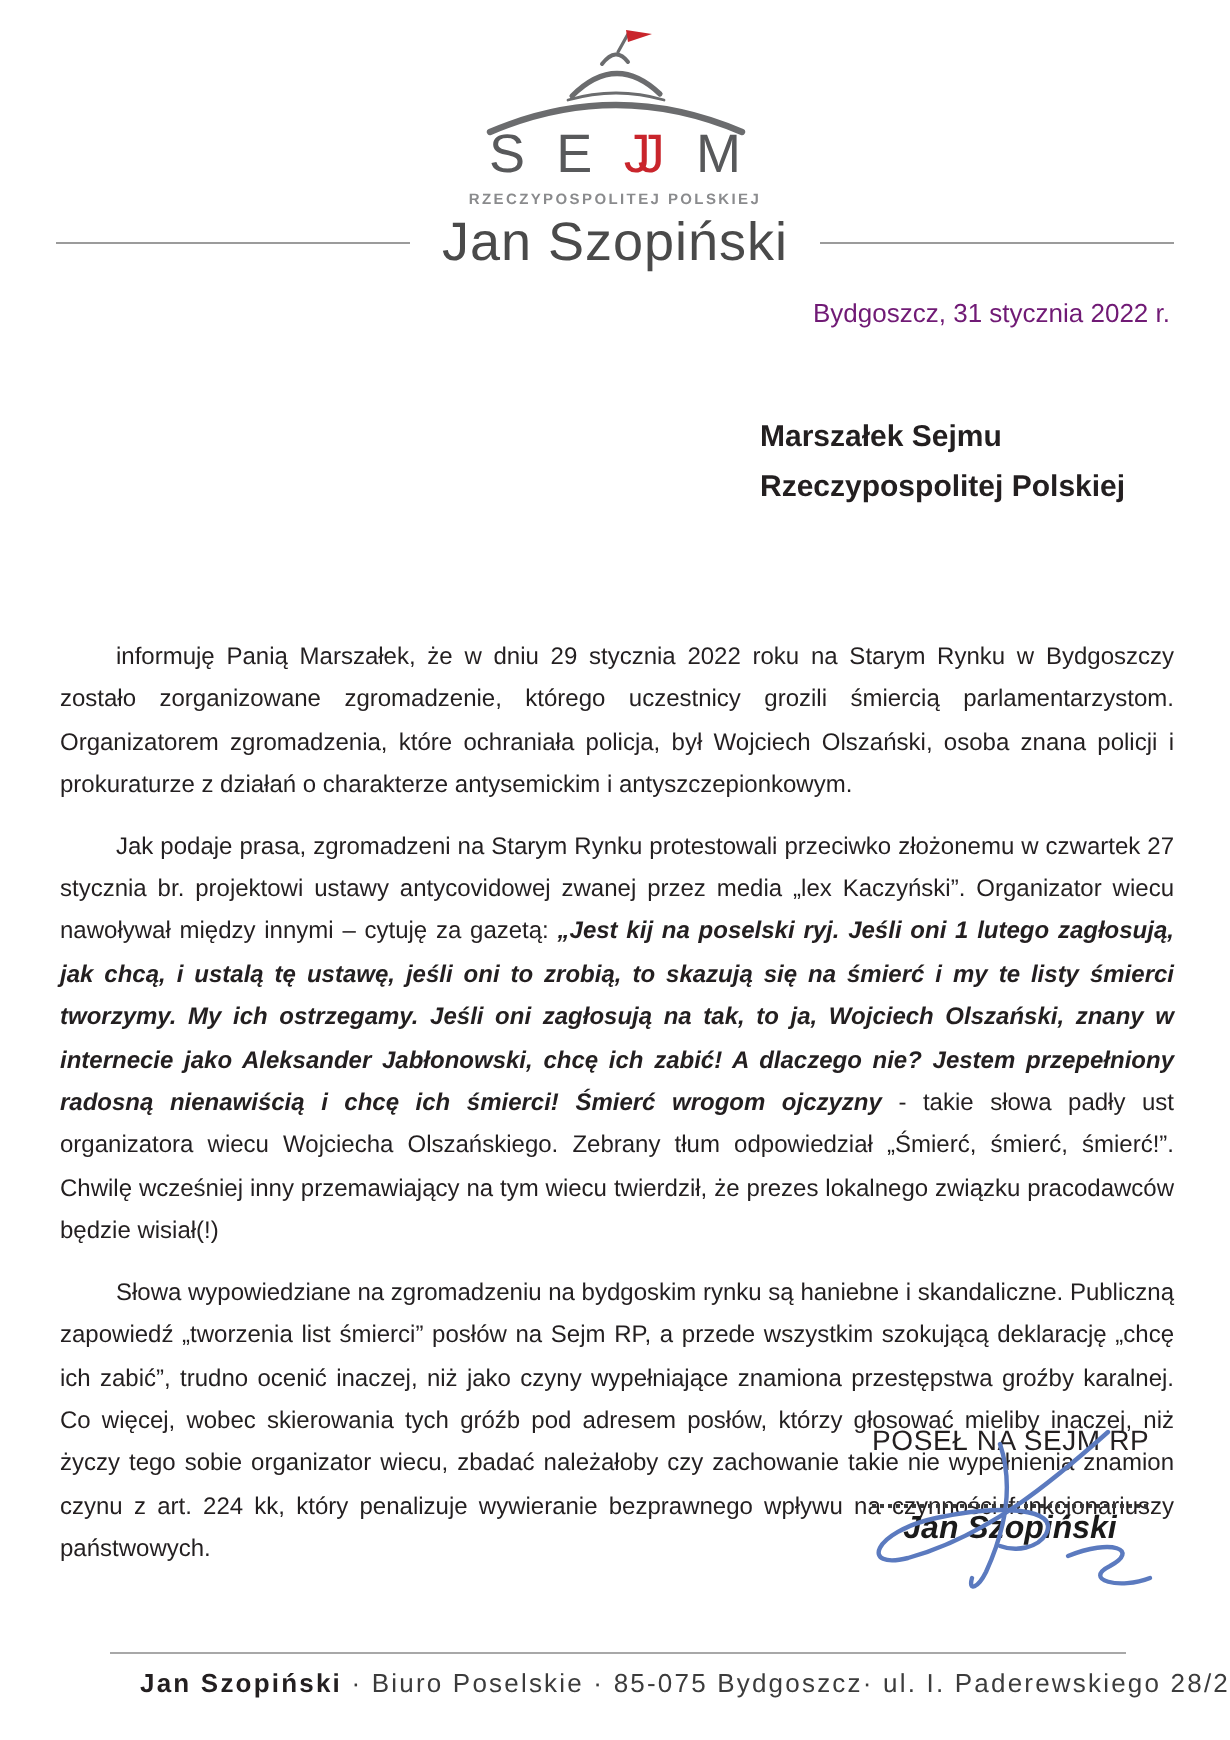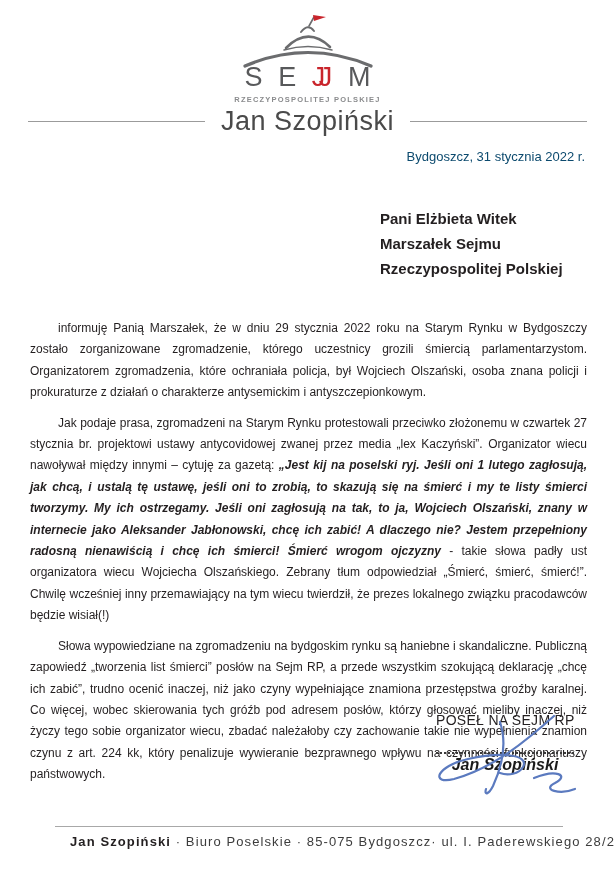--- a/index.html
+++ b/index.html
@@ -27,21 +27,21 @@
   .title-row {
     position:absolute; top:106px; left:28px; right:28px;
     display:flex; align-items:center;
   }
   .title-rule { flex:1; height:1px; background:#9b9b9b; }
   .title-name {
     padding:0 16px; font-size:27px; color:#4a4a4a; letter-spacing:0.5px; white-space:nowrap;
   }
 
   
-  .date { position:absolute; top:149px; right:30px; font-size:13px; color:#0c4a6e; }
+  .date { position:absolute; top:149px; right:30px; font-size:13px; color:#701a75; }
   .addressee { position:absolute; top:206px; left:380px; font-size:15px; font-weight:700; line-height:25px; }
 
   
   .letter-body {
     position:absolute; top:318px; left:30px; right:28px;
     font-size:12px; line-height:21.4px; text-align:justify;
     hyphens:auto; -webkit-hyphens:auto;
   }
   .letter-body p { text-indent:28px; margin-bottom:9px; }
   .letter-body .normal { font-style:normal; font-weight:400; }
@@ -87,21 +87,20 @@
 
 <div class="title-row">
   <div class="title-rule"></div>
   <div class="title-name">Jan Szopiński</div>
   <div class="title-rule"></div>
 </div>
 
 <div class="date">Bydgoszcz, 31 stycznia 2022 r.</div>
 
 <div class="addressee">
-  <div>Pani Elżbieta Witek</div>
   <div>Marszałek Sejmu</div>
   <div>Rzeczypospolitej Polskiej</div>
 </div>
 
 <div class="letter-body">
     <p><span class="normal">informuję Panią Marszałek, że w dniu 29 stycznia 2022 roku na Starym Rynku w Bydgoszczy zostało zorganizowane zgromadzenie, którego uczestnicy grozili śmiercią parlamentarzystom. Organizatorem zgromadzenia, które ochraniała policja, był Wojciech Olszański, osoba znana policji i prokuraturze z działań o charakterze antysemickim i antyszczepionkowym.</span></p>
     <p><span class="normal">Jak podaje prasa, zgromadzeni na Starym Rynku protestowali przeciwko złożonemu w czwartek 27 stycznia br. projektowi ustawy antycovidowej zwanej przez media „lex Kaczyński”. Organizator wiecu nawoływał między innymi – cytuję za gazetą: </span><span class="bold-italic">„Jest kij na poselski ryj. Jeśli oni 1 lutego zagłosują, jak chcą, i ustalą tę ustawę, jeśli oni to zrobią, to skazują się na śmierć i my te listy śmierci tworzymy. My ich ostrzegamy. Jeśli oni zagłosują na tak, to ja, Wojciech Olszański, znany w internecie jako Aleksander Jabłonowski, chcę ich zabić! A dlaczego nie? Jestem przepełniony radosną nienawiścią i chcę ich śmierci! Śmierć wrogom ojczyzny</span><span class="normal"> - takie słowa padły ust organizatora wiecu Wojciecha Olszańskiego. Zebrany tłum odpowiedział „Śmierć, śmierć, śmierć!”. Chwilę wcześniej inny przemawiający na tym wiecu twierdził, że prezes lokalnego związku pracodawców będzie wisiał(!)</span></p>
     <p><span class="normal">Słowa wypowiedziane na zgromadzeniu na bydgoskim rynku są haniebne i skandaliczne. Publiczną zapowiedź „tworzenia list śmierci” posłów na Sejm RP, a przede wszystkim szokującą deklarację „chcę ich zabić”, trudno ocenić inaczej, niż jako czyny wypełniające znamiona przestępstwa groźby karalnej. Co więcej, wobec skierowania tych gróźb pod adresem posłów, którzy głosować mieliby inaczej, niż życzy tego sobie organizator wiecu, zbadać należałoby czy zachowanie takie nie wypełnienia znamion czynu z art. 224 kk, który penalizuje wywieranie bezprawnego wpływu na czynności funkcjonariuszy państwowych.</span></p>
   </div>
 

